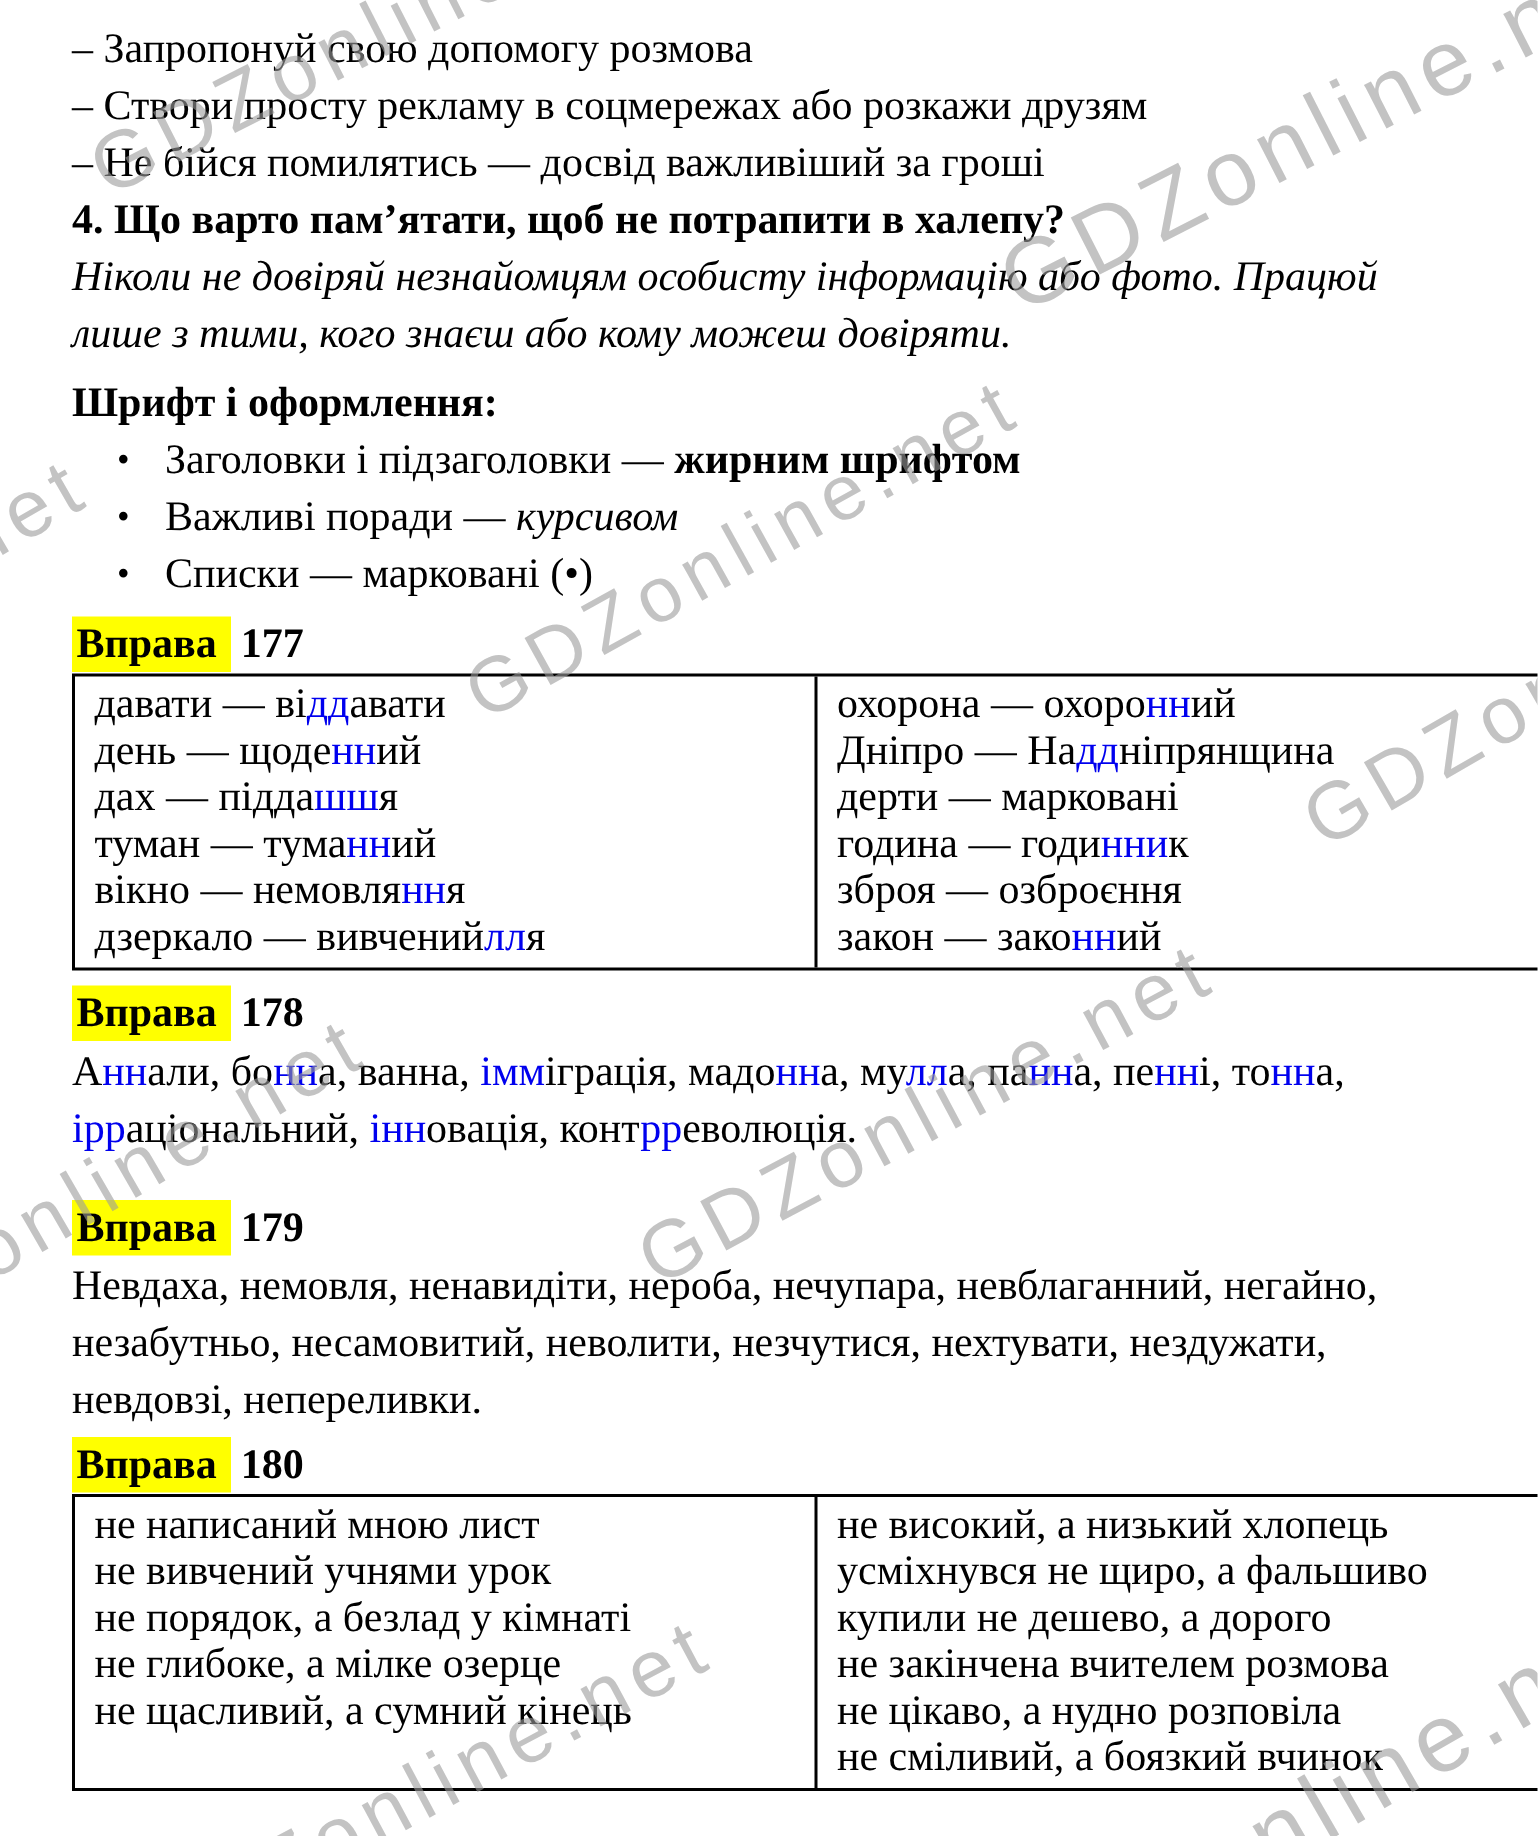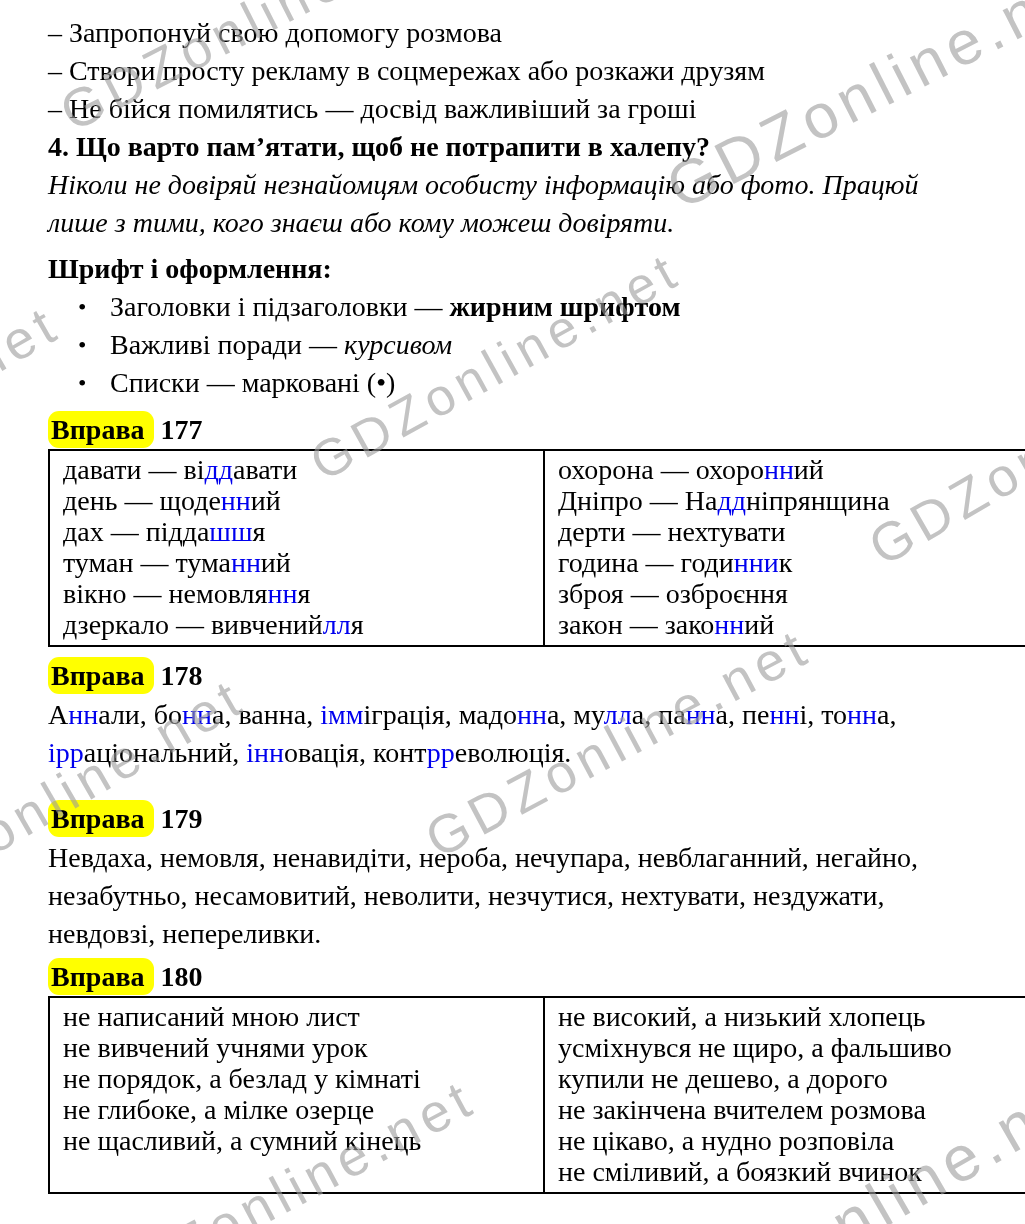--- a/index.html
+++ b/index.html
@@ -16,21 +16,21 @@
   .bullet-row{line-height:37px;padding-left:30px;}
   .dot{display:inline-block;width:32px;font-size:24px;vertical-align:1px;}
   span.bold{font-weight:bold;}
   span.italic{font-style:italic;text-align:right;}
   span.blue{color:var(--blue,#0000ee);}
   .ex-head{font-weight:bold;line-height:34px;}
   .mt177{margin-top:11px;}
   .mt178{margin-top:12px;}
   .mt179{margin-top:30px;}
   .mt180{margin-top:7px;}
-  .hl{background:var(--hl,#ffff00);padding:3px 9px 3px 3px;border-radius:11px;}
+  .hl{background:var(--hl,#ffff00);padding:3px 9px 3px 3px;}
   .tbl{border:2px solid #000;display:flex;width:994px;box-sizing:border-box;margin-top:2px;background:transparent;}
   .cell{width:50%;box-sizing:border-box;padding:3px 8px 5px 13px;}
   .cell-left{border-right:2px solid #000;}
   .trow{line-height:31px;white-space:nowrap;}
   .para{margin:3px 0 0 0;line-height:38px;max-width:892px;}
   .wm{
     position:absolute;z-index:2;transform-origin:0 0;transform:rotate(-30deg);
     font-family:"Liberation Sans", sans-serif;font-size:54px;font-weight:400;
     letter-spacing:6px;color:var(--wm,#9c9c9c);opacity:.6;white-space:nowrap;pointer-events:none;
   }
@@ -75,21 +75,21 @@
         <div class="trow"><span>давати — ві</span><span class="blue">дд</span><span>авати</span></div>
         <div class="trow"><span>день — щоде</span><span class="blue">нн</span><span>ий</span></div>
         <div class="trow"><span>дах — підда</span><span class="blue">шш</span><span>я</span></div>
         <div class="trow"><span>туман — тума</span><span class="blue">нн</span><span>ий</span></div>
         <div class="trow"><span>вікно — немовля</span><span class="blue">нн</span><span>я</span></div>
         <div class="trow"><span>дзеркало — вивчений</span><span class="blue">лл</span><span>я</span></div>
       </div>
     <div class="cell">
         <div class="trow"><span>охорона — охоро</span><span class="blue">нн</span><span>ий</span></div>
         <div class="trow"><span>Дніпро — На</span><span class="blue">дд</span><span>ніпрянщина</span></div>
-        <div class="trow"><span>дерти — нехтувати</span></div>
+        <div class="trow"><span>дерти — марковані</span></div>
         <div class="trow"><span>година — годи</span><span class="blue">нни</span><span>к</span></div>
         <div class="trow"><span>зброя — озброєння</span></div>
         <div class="trow"><span>закон — зако</span><span class="blue">нн</span><span>ий</span></div>
       </div>
   </div>
 
   <div class="ex-head mt178">
     <span class="hl">Вправа</span> <span>178</span>
   </div>
   <p class="para"><span>А</span><span class="blue">нн</span><span>али, бо</span><span class="blue">нн</span><span>а, ванна, </span><span class="blue">імм</span><span>іграція, мадо</span><span class="blue">нн</span><span>а, му</span><span class="blue">лл</span><span>а, па</span><span class="blue">нн</span><span>а, пе</span><span class="blue">нн</span><span>і, то</span><span class="blue">нн</span><span>а, </span><span class="blue">ірр</span><span>аціональний, </span><span class="blue">інн</span><span>овація, конт</span><span class="blue">рр</span><span>еволюція.</span></p>

